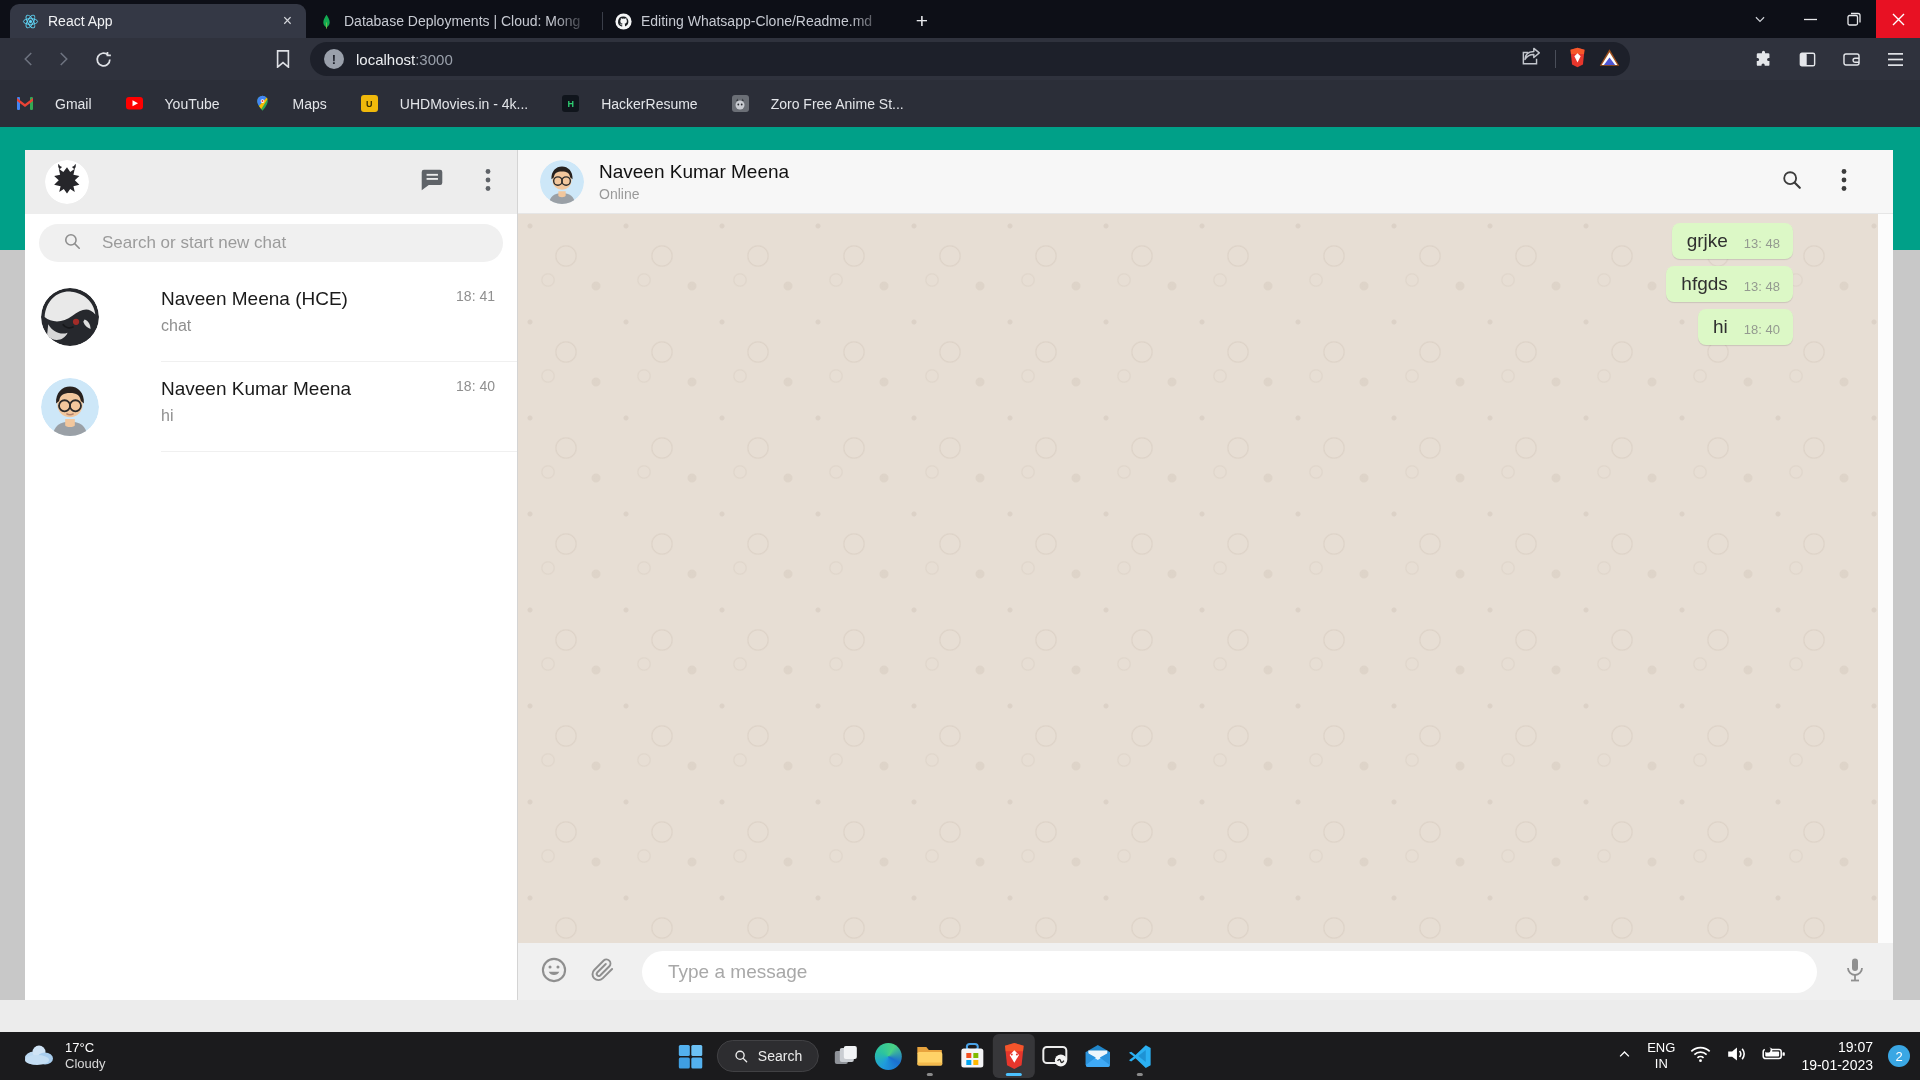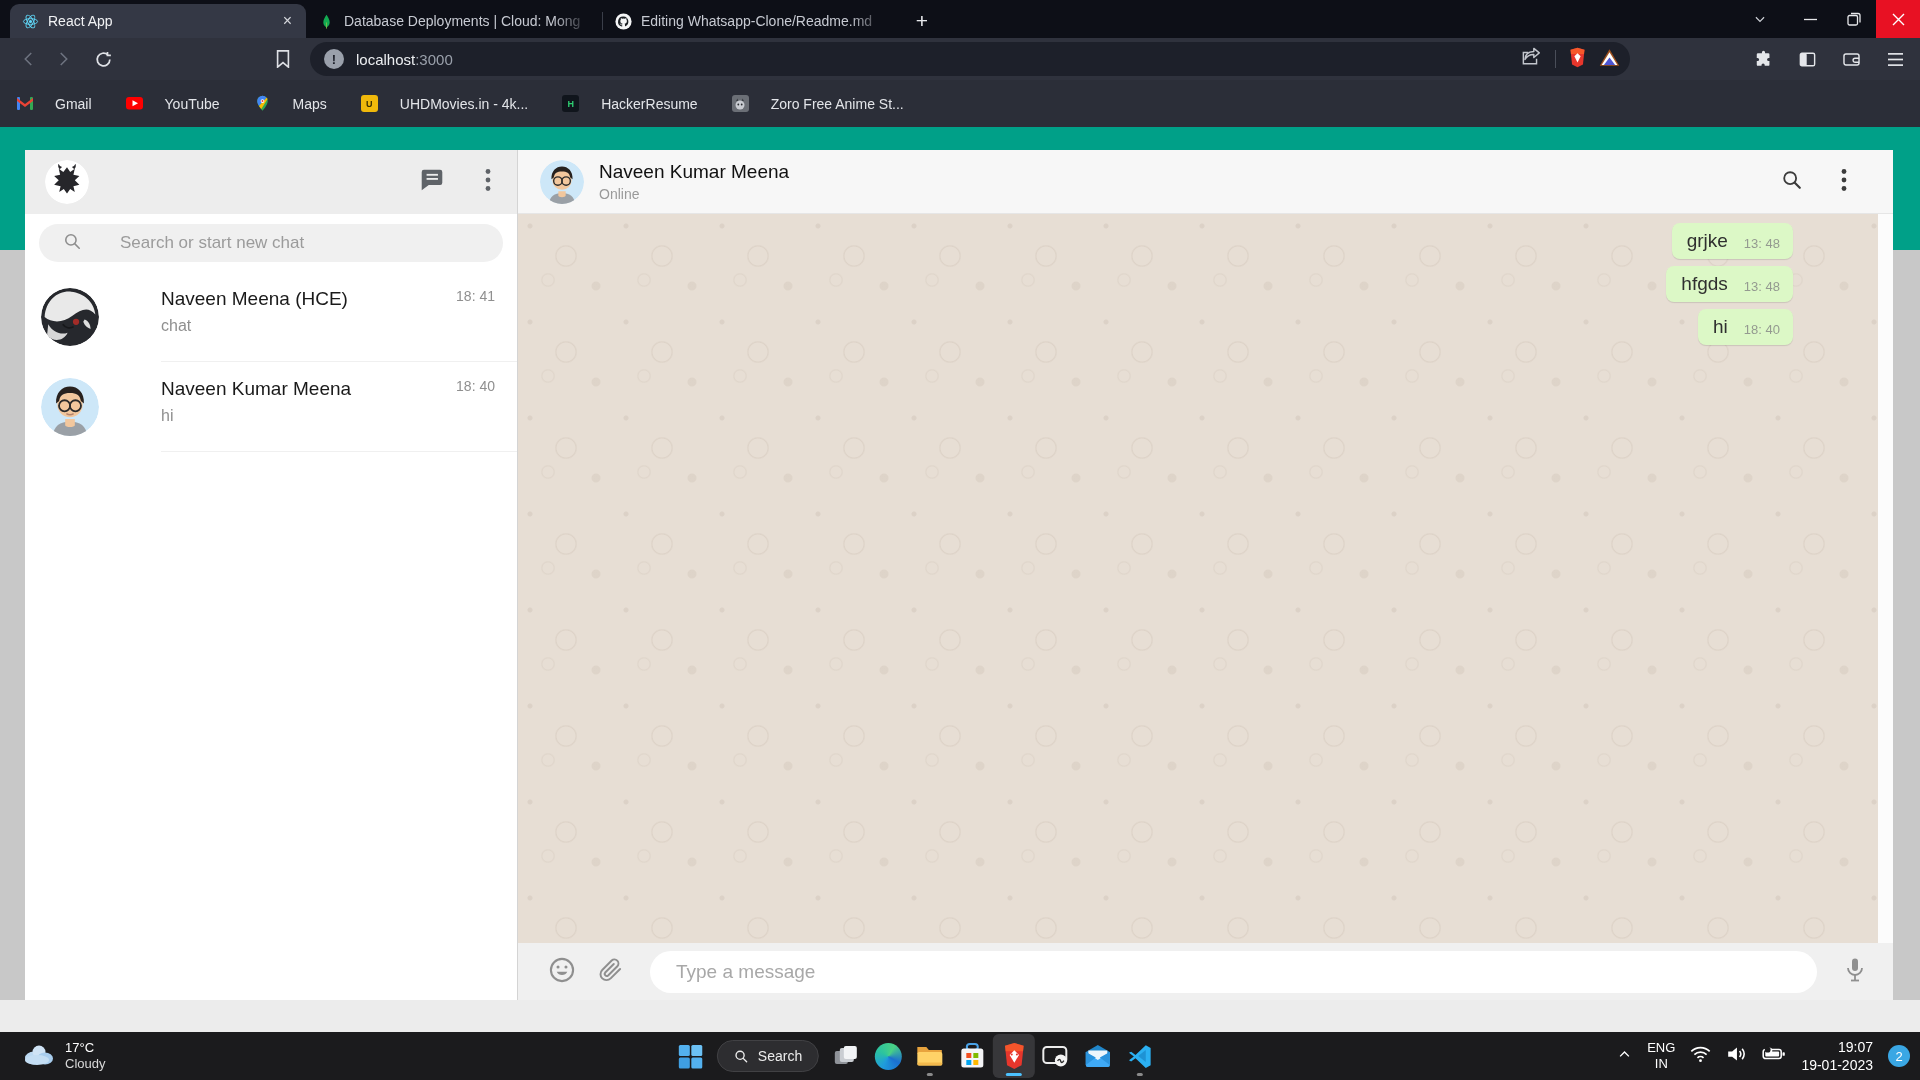--- a/index.html
+++ b/index.html
@@ -51,21 +51,21 @@
   #app { position:absolute; top:23px; left:25px; width:1868px; height:850px; background:#fff; display:flex; }
 
   
   #sidebar { width:492px; display:flex; flex-direction:column; background:#fff; }
   .s-header { height:64px; background:#ededed; display:flex; align-items:center; padding:0 20px; flex:0 0 auto; }
   .avatar { border-radius:50%; overflow:hidden; flex:0 0 auto; }
   .s-header-icons { margin-left:auto; display:flex; align-items:center; gap:40px; padding-right:6px; }
   .s-search { height:58px; background:#fff; display:flex; align-items:center; padding:0 14px; flex:0 0 auto; }
   .search-pill { width:100%; height:38px; background:#f0f0f0; border-radius:19px; display:flex; align-items:center; padding:0 10px 0 24px; }
   .search-pill input { border:none; outline:none; background:transparent; font-size:17px; color:#444;
-    margin-left:38px; width:100%; font-family:"Liberation Sans",sans-serif; }
+    margin-left:20px; width:100%; font-family:"Liberation Sans",sans-serif; }
   .search-pill input::placeholder { color:#9b9b9b; }
   .chat-list { flex:1; overflow:hidden; }
   .chat-row { height:90px; display:flex; align-items:center; padding-left:16px;gap:44px; }
   .chat-row .row-body { flex:1; height:100%; margin-left:18px; padding:16px 22px 0 0;
     border-bottom:1px solid #f0f0f0; position:relative; }
   .row-name { font-size:19px; color:#1a1a1a; }
   .row-time { position:absolute; top:16px; right:22px; font-size:14px; color:#8f8f8f; }
   .row-preview { font-size:16px; color:#8f8f8f; margin-top:7px; }
 
   
@@ -81,21 +81,21 @@
       radial-gradient(circle at 48px 42px, transparent 9px, rgba(146,126,106,.12) 10px, transparent 11.5px),
       radial-gradient(circle at 78px 72px, rgba(146,126,106,.10) 4px, transparent 5px),
       radial-gradient(circle at 30px 66px, transparent 5px, rgba(146,126,106,.09) 6px, transparent 7.5px);
     background-size:96px 96px; }
   .msg-scrollbar { position:absolute; top:0; right:0; bottom:0; width:15px; background:#fcfcfc; }
   .msg-col { position:absolute; top:9px; right:100px; display:flex; flex-direction:column; align-items:flex-end; gap:7px; }
   .bubble { background:#dcf8c6; border-radius:8px; padding:7px 13px 7px 15px; display:flex; align-items:flex-end;
     box-shadow:0 1px 1px rgba(0,0,0,.12); }
   .bubble .b-text { font-size:19px; color:#2f2f2f; }
   .bubble .b-time { font-size:13px; color:#949a90; margin-left:16px; margin-bottom:1px; }
-  .c-input { height:57px; background:#f0f0f0; display:flex; align-items:center; padding:0 26px 0 30px; gap:22px; flex:0 0 auto; }
+  .c-input { height:57px; background:#f0f0f0; display:flex; align-items:center; padding:0 26px 0 22px; gap:22px; flex:0 0 auto; }
   .type-pill { flex:1; height:42px; background:#fff; border-radius:21px; display:flex; align-items:center; padding:0 26px; margin:0 4px; }
   .type-pill input { border:none; outline:none; width:100%; font-size:19px; color:#333;
     font-family:"Liberation Sans",sans-serif; background:transparent; }
   .type-pill input::placeholder { color:#a8a8a8; }
 
   
   #taskbar { position:absolute; top:1032px; left:0; width:1920px; height:48px; background:#1b1b1d;
     display:flex; align-items:center; }
   .weather { display:flex; align-items:center; gap:10px; padding-left:21px; }
   .weather-txt { display:flex; flex-direction:column; line-height:1.25; }

